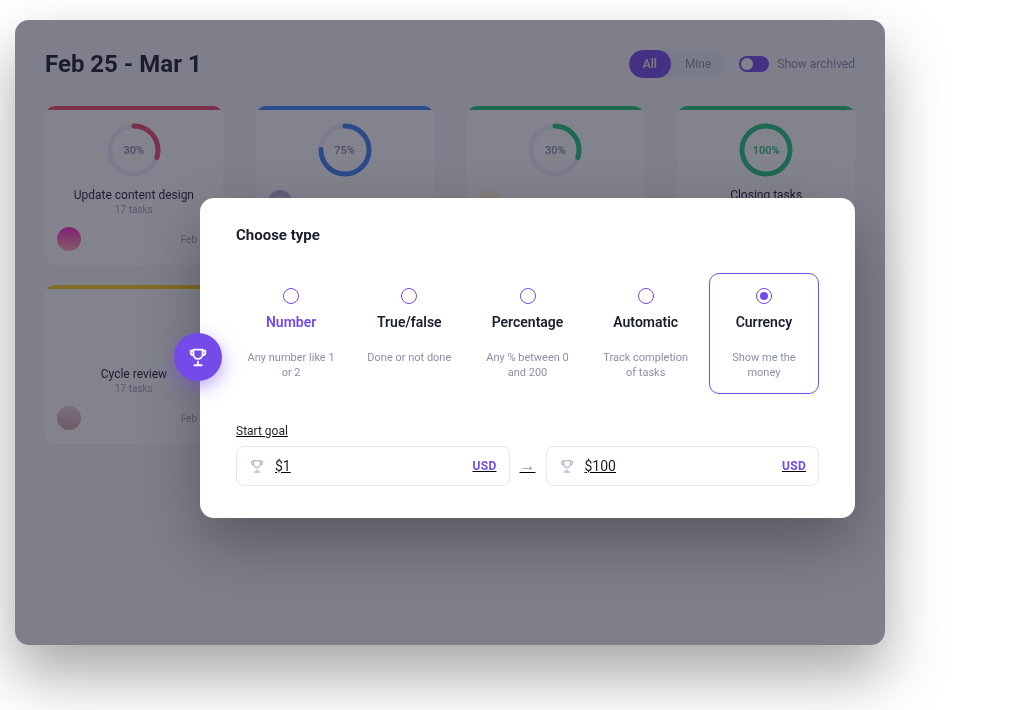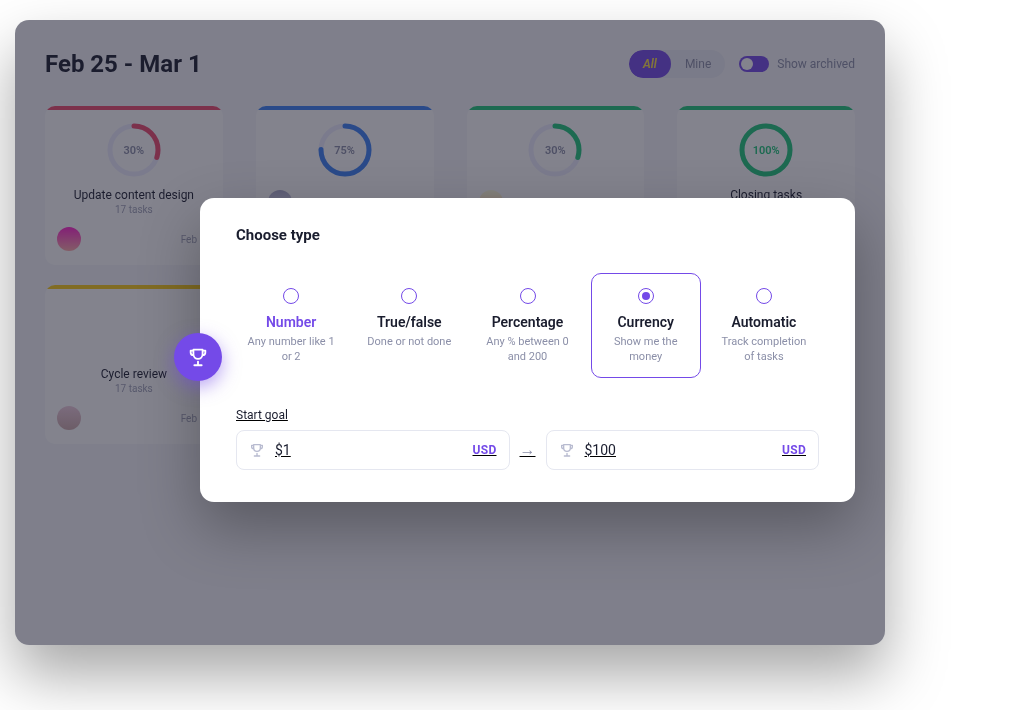--- a/index.html
+++ b/index.html
@@ -62,24 +62,23 @@
   }
   .pill .seg {
     padding: 0 14px;
     font-size: 12px;
     line-height: 28px;
     color: var(--text-mid);
     cursor: pointer;
   }
   .pill .seg.active {
     background: var(--purple);
-    color: #fde047;
+    color: #e5e5e5;
     border-radius: 999px;
     font-weight: 600;
-    font-style: italic;
   }
   .toggle-wrap {
     display: flex;
     align-items: center;
     gap: 8px;
   }
   .toggle {
     width: 30px;
     height: 16px;
     background: var(--purple);
@@ -239,21 +238,21 @@
   .type .radio .dot {
     width: 8px; height: 8px;
     border-radius: 50%;
     background: var(--purple);
     display: none;
   }
   .type.selected .radio .dot { display: block; }
   .type-name {
     font-size: 14px;
     font-weight: 600;
-    margin-bottom: 4px;
+    margin-bottom: 20px;
   }
   .type-name.number { color: var(--purple); }
   .type-name.default { color: var(--text-dark); }
   .type-desc {
     font-size: 11px;
     color: var(--text-mid);
     line-height: 1.4;
   }
 
   .goals {
@@ -470,31 +469,31 @@
         <div class="type">
           <div class="radio"></div>
           <div class="type-name default">True/false</div>
           <div class="type-desc">Done or not done</div>
         </div>
         <div class="type">
           <div class="radio"></div>
           <div class="type-name default">Percentage</div>
           <div class="type-desc">Any % between 0 and 200</div>
         </div>
+        <div class="type">
+          <div class="radio"></div>
+          <div class="type-name default">Automatic</div>
+          <div class="type-desc">Track completion of tasks</div>
+        </div>
         <div class="type selected">
           <div class="radio">
               <div class="dot"></div>
             </div>
           <div class="type-name default">Currency</div>
           <div class="type-desc">Show me the money</div>
-        </div>
-        <div class="type">
-          <div class="radio"></div>
-          <div class="type-name default">Automatic</div>
-          <div class="type-desc">Track completion of tasks</div>
         </div>
       </div>
 
       <div class="goals">
         <div class="goal-col">
           <div class="goal-label">Start goal</div>
           <div class="goal-input">
             <span class="ico">
               <svg width="16" height="16" viewBox="0 0 24 24" fill="none" stroke="#b8bbd0" stroke-width="2" stroke-linecap="round" stroke-linejoin="round">
                   <path d="M8 21h8M12 17v4M7 4h10v5a5 5 0 0 1-10 0V4zM17 5h3v2a3 3 0 0 1-3 3M7 5H4v2a3 3 0 0 0 3 3"></path>

